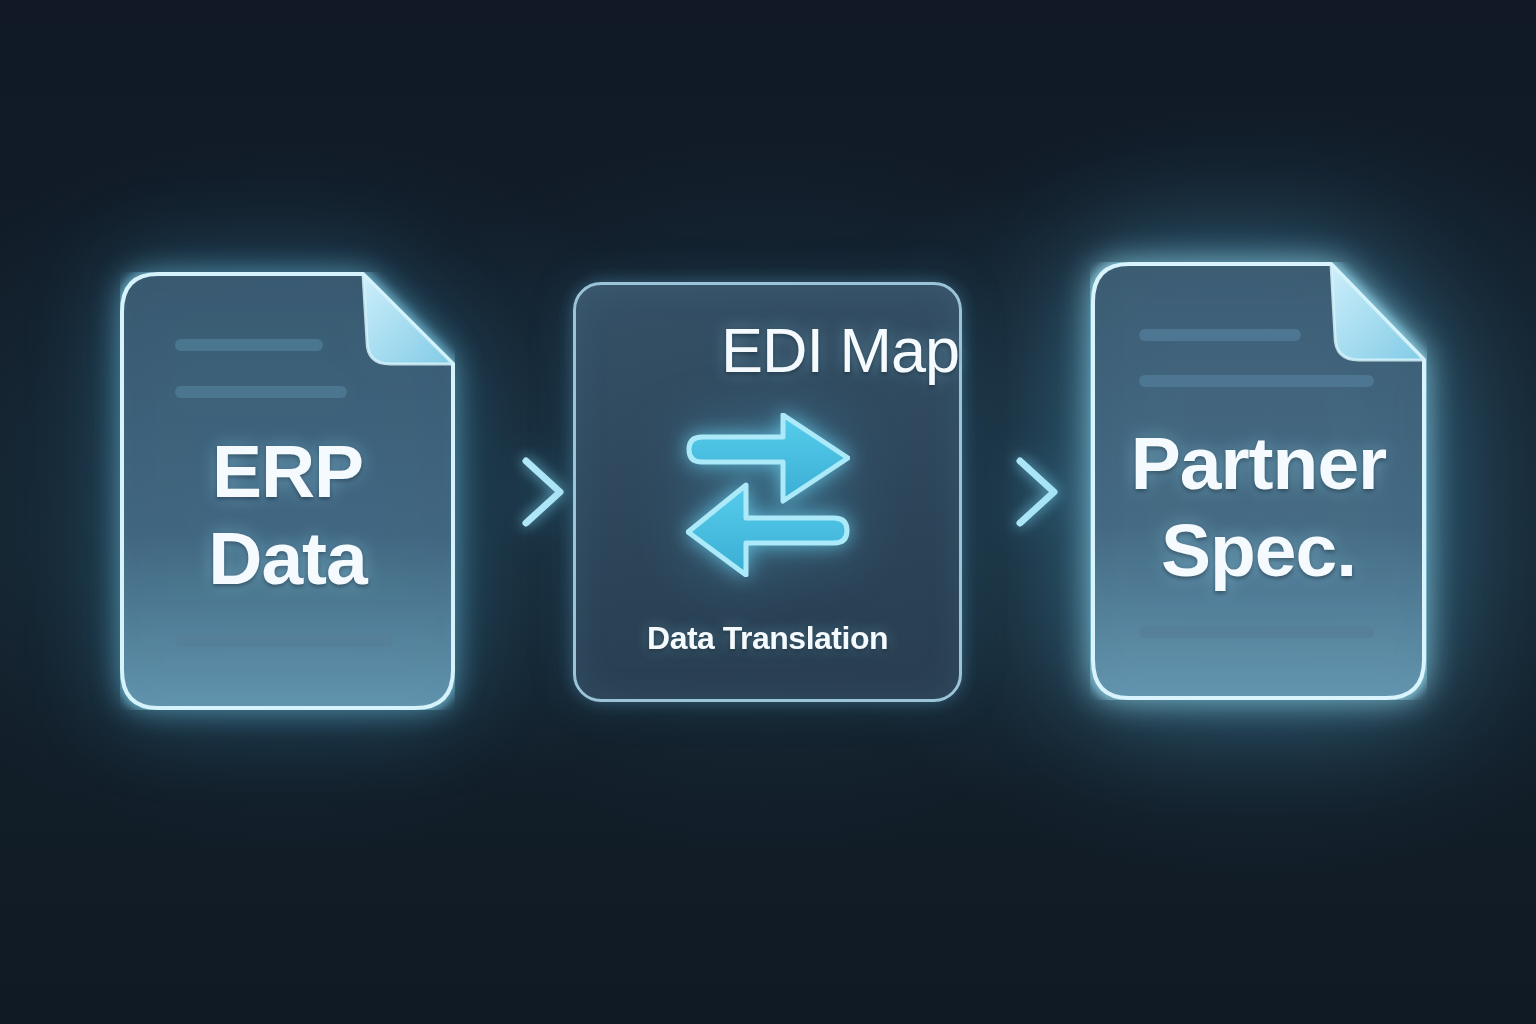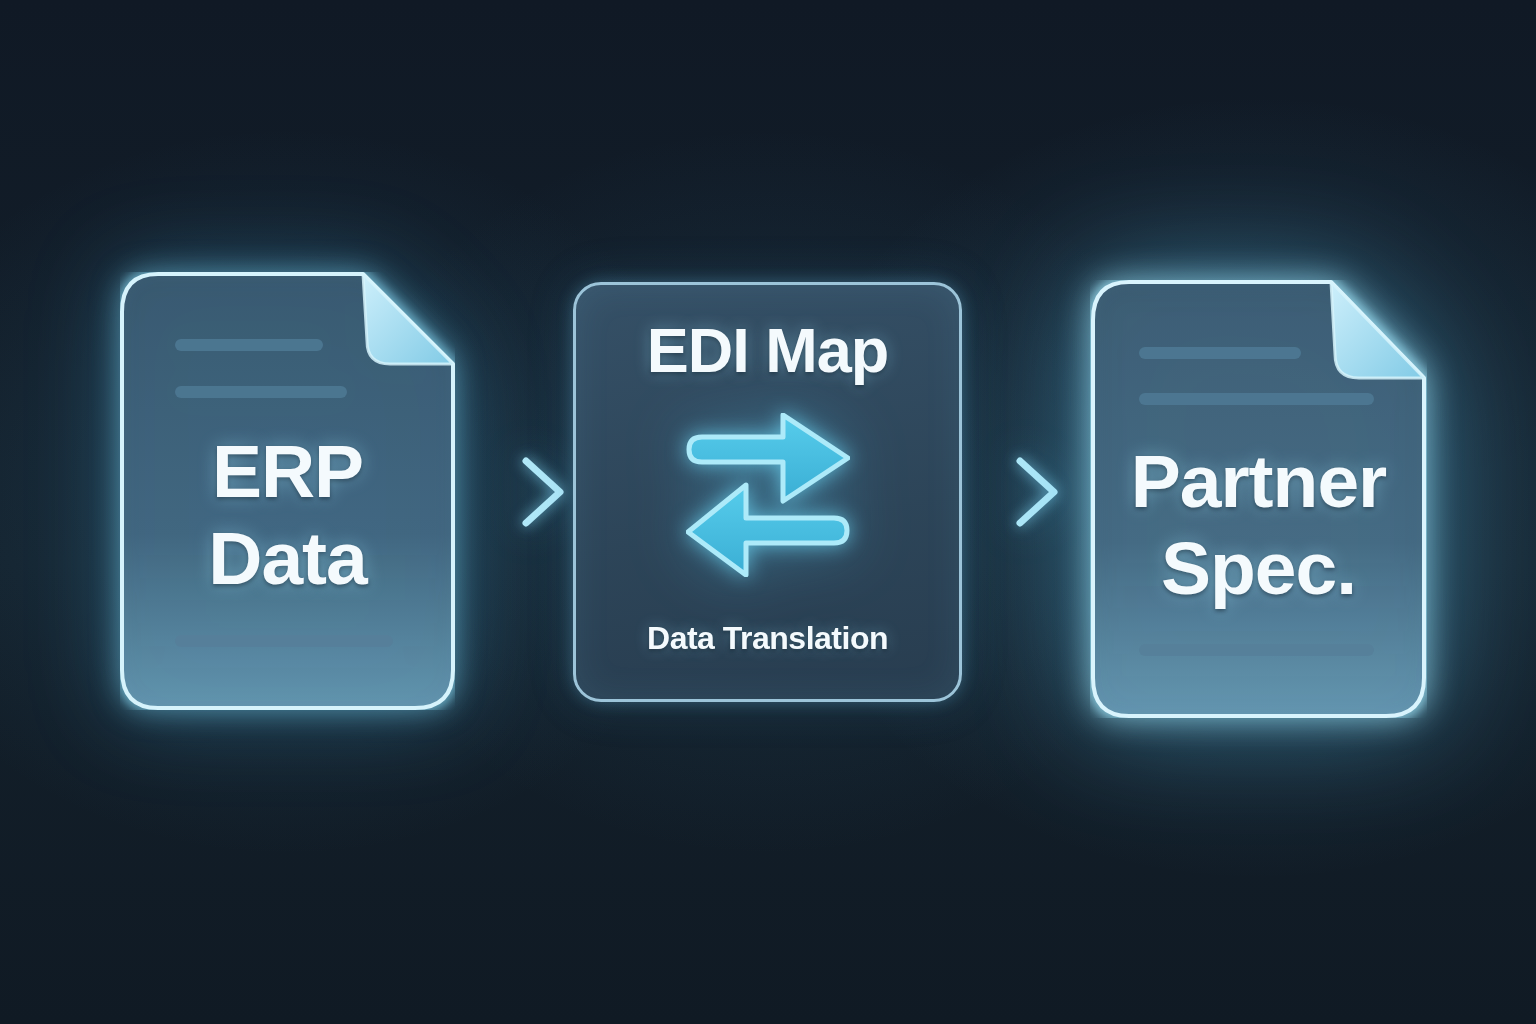--- a/index.html
+++ b/index.html
@@ -21,22 +21,22 @@
     color:#f4fafd;white-space:pre-line;
     text-shadow:0 0 18px rgba(150,220,245,.45), 0 2px 4px rgba(5,15,25,.55);
   }
   .proc-box{
     position:absolute;left:573px;top:282px;width:389px;height:420px;
     border:3px solid #9cc4d9;border-radius:28px;box-sizing:border-box;
     background:linear-gradient(170deg, rgba(56,84,107,.92) 0%, rgba(46,70,90,.92) 60%, rgba(41,62,81,.95) 100%);
     box-shadow:0 0 16px rgba(120,200,235,.30), 0 0 48px rgba(70,150,195,.18), inset 0 0 36px rgba(130,205,240,.10);
   }
   .proc-title{
-    position:absolute;top:30px;left:0;right:0;text-align:center;
-    font-weight:700;font-size:63px;line-height:70px;letter-spacing:-1px;color:#f4fafd;
+    position:absolute;top:30px;left:0;right:0;text-align:right;
+    font-weight:400;font-size:63px;line-height:70px;letter-spacing:-1px;color:#f4fafd;
     text-shadow:0 0 16px rgba(150,220,245,.4), 0 2px 4px rgba(5,15,25,.55);
   }
   .proc-subtitle{
     position:absolute;top:327px;left:0;right:0;text-align:center;
     font-weight:700;font-size:32px;line-height:52px;letter-spacing:-0.5px;color:#f4fafd;
     text-shadow:0 0 14px rgba(150,220,245,.4), 0 2px 4px rgba(5,15,25,.55);
   }
   .swap-svg{
     position:absolute;top:128px;left:50%;transform:translateX(-50%);
     filter:drop-shadow(0 0 10px rgba(110,215,245,.75)) drop-shadow(0 0 30px rgba(80,180,220,.40));
@@ -102,21 +102,21 @@
       <path d="M 148 105 H 60 V 72 L 2 119 L 60 162 V 130 H 148 Q 161 130 161 117.5 Q 161 105 148 105 Z" fill="url(#swapFill)" stroke="#adeaf9" stroke-width="5" stroke-linejoin="round"></path>
     </svg>
     <div class="proc-subtitle">Data Translation</div>
   </div>
 
   <svg class="flow-arrow" style="left:962px" width="100" height="80" viewBox="0 0 100 80">
     <path d="M 5 40 H 86" stroke="url(#shaftGrad)" stroke-width="7" stroke-linecap="round" fill="none"></path>
     <path d="M 58 9 L 92 40 L 58 71" stroke="#b0e8f8" stroke-width="7" stroke-linecap="round" stroke-linejoin="round" fill="none"></path>
   </svg>
 
-  <div class="node" style="left:1090px;top:280px;width:337px;height:344px">
+  <div class="node" style="left:1090px;top:262px;width:337px;height:344px">
     <svg class="doc-svg bright" width="337" height="438" viewBox="0 0 335 438">
       <path d="M 38 2 H 240 L 333 98 V 398 Q 333 436 295 436 H 38 Q 2 436 2 398 V 40 Q 2 2 38 2 Z" fill="none" stroke="rgba(160,230,250,.6)" stroke-width="12" filter="url(#haloBlur)"></path>
       <path d="M 38 2 H 240 L 333 98 V 398 Q 333 436 295 436 H 38 Q 2 436 2 398 V 40 Q 2 2 38 2 Z" fill="url(#docFill)" stroke="#d9f4fd" stroke-width="4" stroke-linejoin="round"></path>
       <path d="M 240 2 L 333 98 L 268 98 Q 244 98 244 74 Z" fill="url(#foldFill)" stroke="rgba(214,243,252,.85)" stroke-width="3" stroke-linejoin="round"></path>
       <rect x="48" y="67" width="162" height="12" rx="6" fill="#4e7994" opacity="0.9"></rect>
       <rect x="48" y="113" width="235" height="12" rx="6" fill="#4e7994" opacity="0.9"></rect>
       <rect x="48" y="364" width="235" height="12" rx="6" fill="#567f9a" opacity="0.9"></rect>
     </svg>
     <div class="doc-label" style="top:158px">Partner
 Spec.</div>

